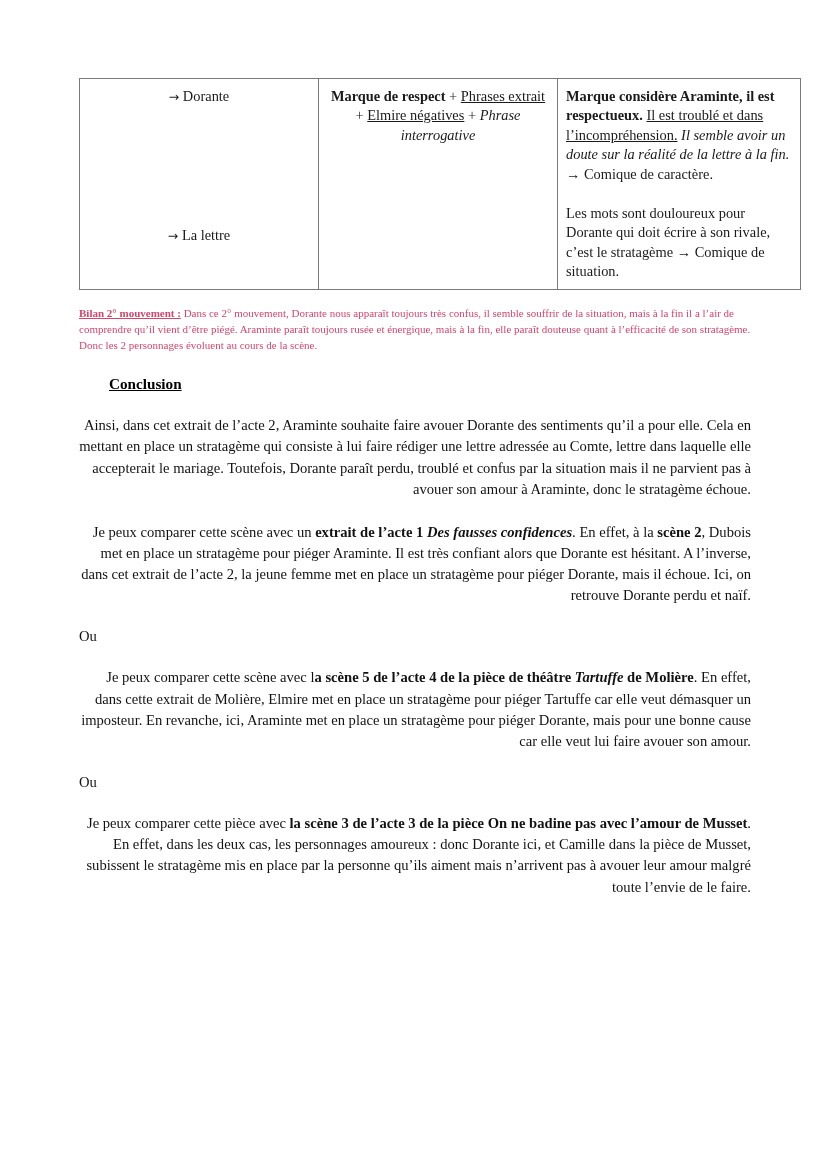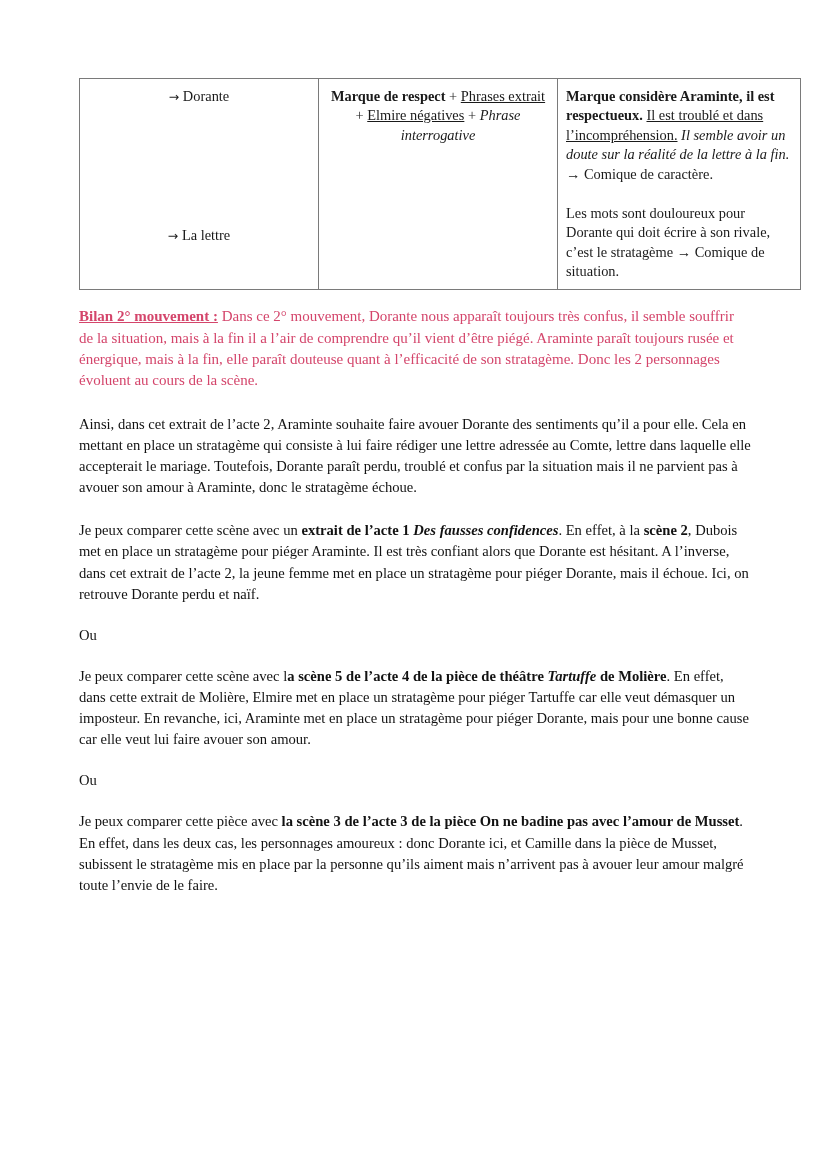--- a/index.html
+++ b/index.html
@@ -54,21 +54,21 @@
   u, .u { text-decoration: underline; }
   .bi { font-weight: bold; font-style: italic; }
 
   .blk { display: block; }
   .blk + .blk { margin-top: 1.35em; }
 
   
   .bilan {
     margin: 16px 16px 0 0;
     width: 672px;
-    font-size: 15px;
+    font-size: 11px;
     line-height: 1.42;
     color: #d4456b;
   }
   .bilan .lead {
     font-weight: bold;
     text-decoration: underline;
   }
 
   
   .conclusion-heading {
@@ -78,21 +78,21 @@
     text-decoration: underline;
     color: #000000;
   }
 
   
   p.body-para {
     margin: 22px 0 0 0;
     width: 672px;
     font-size: 14.6px;
     line-height: 1.45;
-    text-align: left;
+    text-align: right;
     color: #121212;
   }
   p.ou-para {
     margin: 22px 0 0 0;
     font-size: 14.6px;
     color: #121212;
   }
 </style>
 </head>
 <body>
@@ -123,20 +123,21 @@
           <span class="blk">Les mots sont douloureux pour Dorante qui doit écrire à son rivale, c’est le stratagème → Comique de situation.</span>
         </td>
       </tr>
     </tbody>
   </table>
 
   <p class="bilan">
     <span class="lead">Bilan 2° mouvement :</span><span> Dans ce 2° mouvement, Dorante nous apparaît toujours très confus, il semble souffrir de la situation, mais à la fin il a l’air de comprendre qu’il vient d’être piégé. Araminte paraît toujours rusée et énergique, mais à la fin, elle paraît douteuse quant à l’efficacité de son stratagème. Donc les 2 personnages évoluent au cours de la scène.</span>
   </p>
 
+  <div class="conclusion-heading">Conclusion</div>
 
   <p class="body-para">Ainsi, dans cet extrait  de l’acte 2, Araminte souhaite faire avouer Dorante des sentiments qu’il a pour elle. Cela en mettant en place un stratagème qui consiste à lui faire rédiger une lettre adressée au Comte, lettre dans laquelle elle accepterait le mariage. Toutefois, Dorante paraît perdu, troublé et confus par la situation mais il ne parvient pas à avouer son amour à Araminte, donc le stratagème échoue.</p>
 
   <p class="body-para">Je peux comparer cette scène avec un <span class="b">extrait de l’acte 1 </span><span class="bi">Des fausses confidences</span>. En effet, à la <span class="b">scène 2</span>, Dubois met en place un stratagème pour piéger Araminte. Il est très confiant alors que Dorante est hésitant. A l’inverse, dans cet extrait de l’acte 2, la jeune femme met en place un stratagème pour piéger Dorante, mais il échoue. Ici, on retrouve Dorante perdu et naïf.</p>
 
   <p class="ou-para">Ou</p>
 
   <p class="body-para">Je peux comparer cette scène avec l<span class="b">a scène 5 de l’acte 4 de la pièce de théâtre </span><span class="bi">Tartuffe</span><span class="b"> de Molière</span>. En effet, dans cette extrait de Molière, Elmire met en place un stratagème pour piéger Tartuffe car elle veut démasquer un imposteur. En revanche, ici, Araminte met en place un stratagème pour piéger Dorante, mais pour une bonne cause car elle veut lui faire avouer son amour.</p>
 
   <p class="ou-para">Ou</p>

